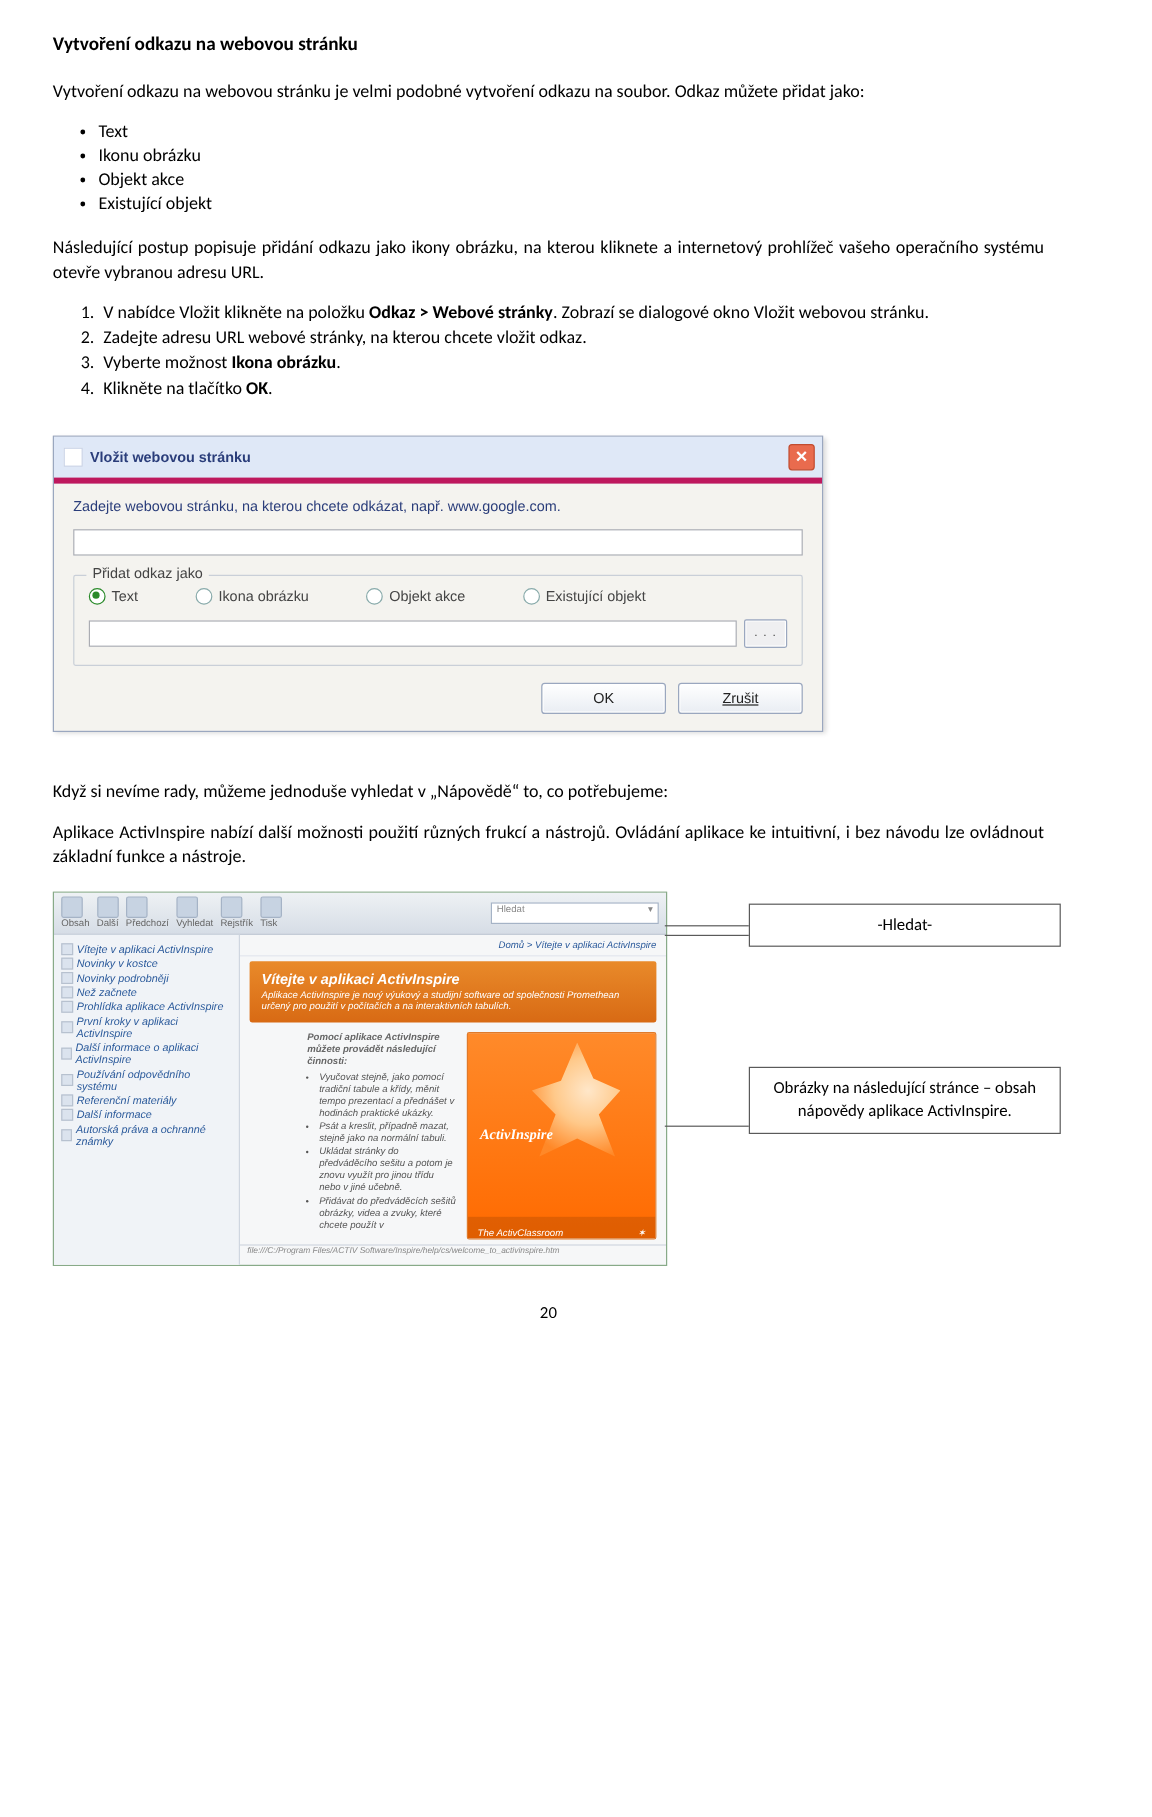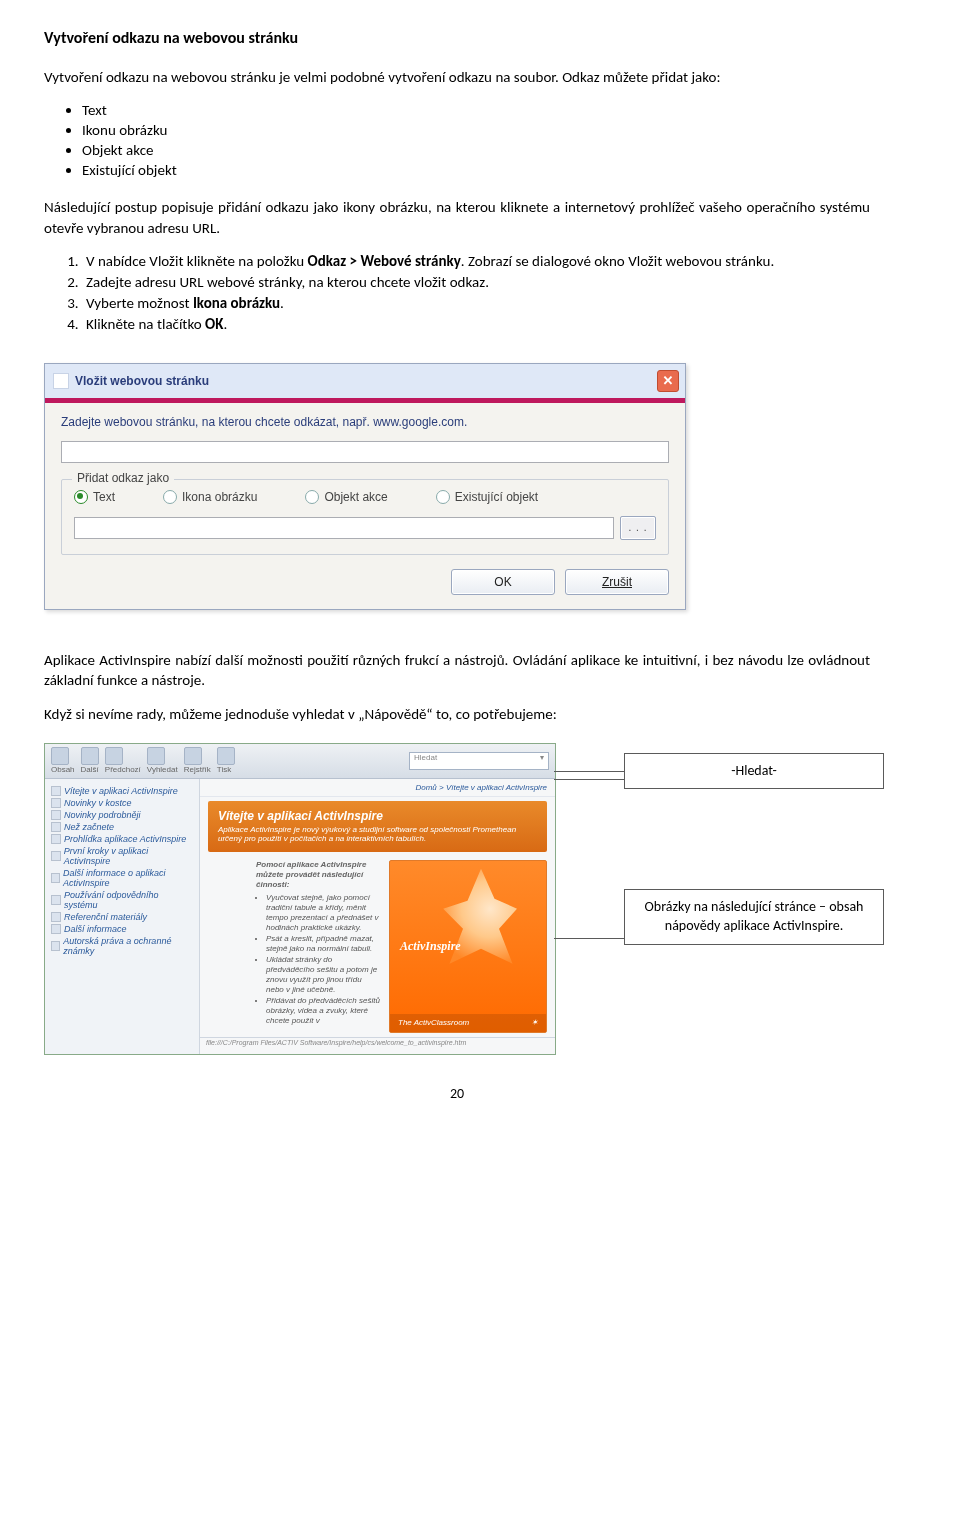--- a/index.html
+++ b/index.html
@@ -133,21 +133,21 @@
     position:absolute;left:10px;top:50%;transform:translateY(-50%);
     font-family:Georgia,serif;font-size:12px;color:#fff;font-weight:bold;
   }
   .rightimg .flame{
     position:absolute;right:20px;top:8px;width:90px;height:100px;
     background:radial-gradient(circle at 60% 40%,#fff2dc 0%,#ffd196 35%,#ff8a2a 70%);
     clip-path:polygon(50% 0,65% 30%,90% 40%,70% 60%,85% 95%,50% 80%,15% 95%,30% 60%,8% 40%,35% 32%);
     opacity:.9;
   }
   .rightimg .footbar{
-    height:18px;background:rgba(0,0,0,.12);display:flex;align-items:center;justify-content:space-between;
+    height:18px;background:rgba(0,0,0,.12);display:flex;align-items:flex-end;justify-content:space-between;
     font-size:8px;color:#fff;padding:0 8px;gap:35px;
   }
   .status{height:14px;border-top:1px solid #cfd6e0;font-size:7px;color:#888;padding:1px 6px;}
 
   
   .callouts{position:absolute;left:580px;top:0;width:260px;}
   .callbox{
     border:1px solid #5a5a5a;background:#fff;padding:8px 10px;text-align:center;
     font-size:14px;line-height:1.35;
   }
@@ -233,22 +233,22 @@
 
       <div class="dlg-buttons">
         <div class="btn">OK</div>
         <div class="btn">
             <span style="text-decoration:underline">Zrušit</span>
           </div>
       </div>
     </div>
   </div>
 
+  <p class="p">Když si nevíme rady, můžeme jednoduše vyhledat v „Nápovědě“ to, co potřebujeme:</p>
   <p class="p">Aplikace ActivInspire nabízí další možnosti použití různých frukcí a nástrojů. Ovládání aplikace ke intuitivní, i bez návodu lze ovládnout základní funkce a nástroje.</p>
-  <p class="p">Když si nevíme rady, můžeme jednoduše vyhledat v „Nápovědě“ to, co potřebujeme:</p>
 
   <div class="wrap-app">
     <div class="appshot">
       <div class="toolbar">
         <div class="tgroup">
           <div class="titem">
               <span class="ticon2"></span>
               <span>Obsah</span>
             </div>
           <div class="titem">

